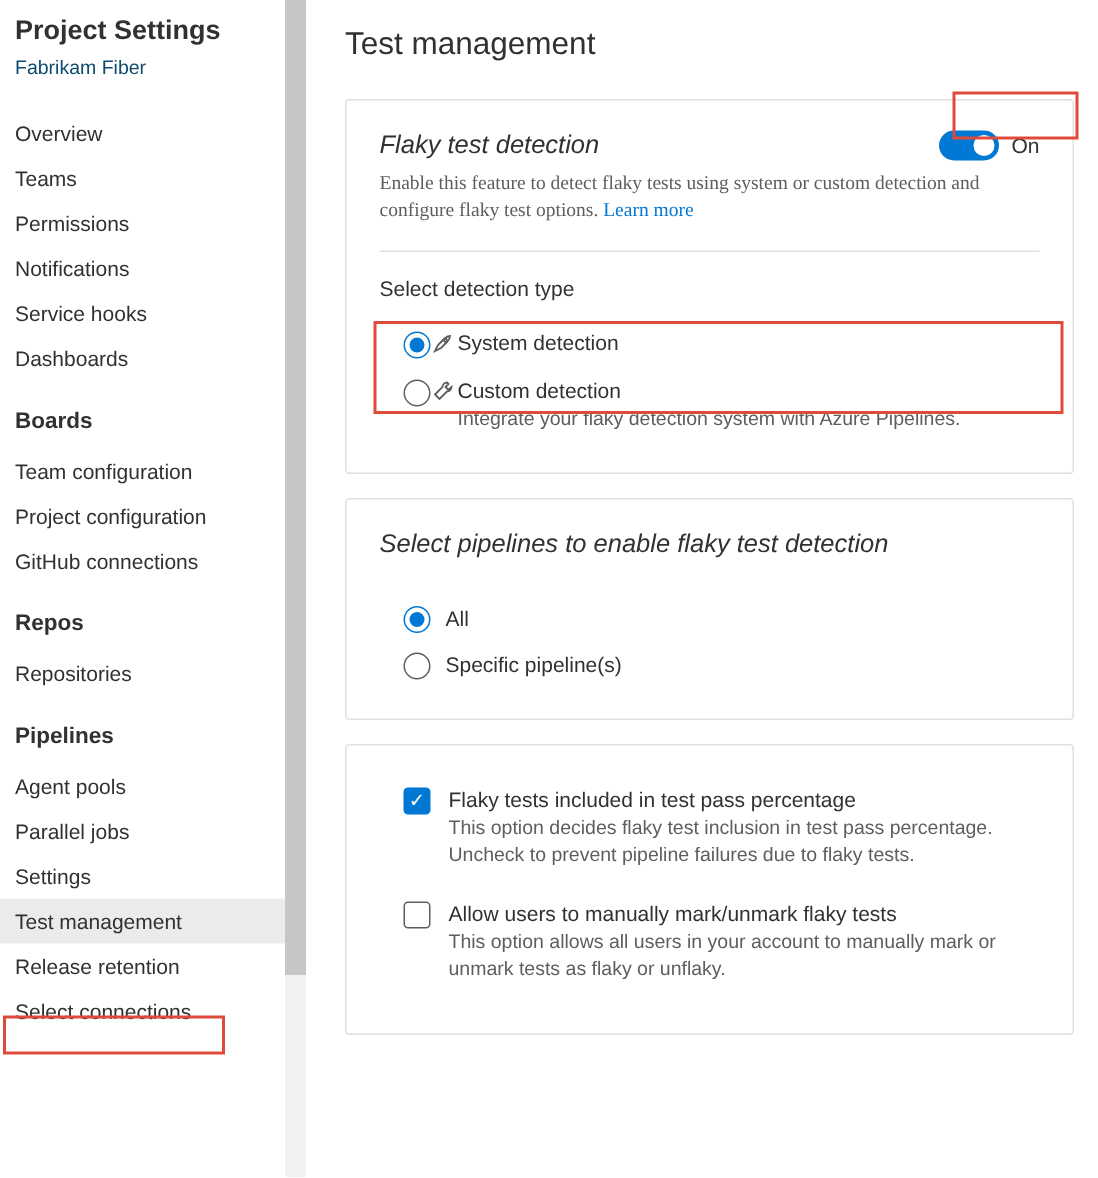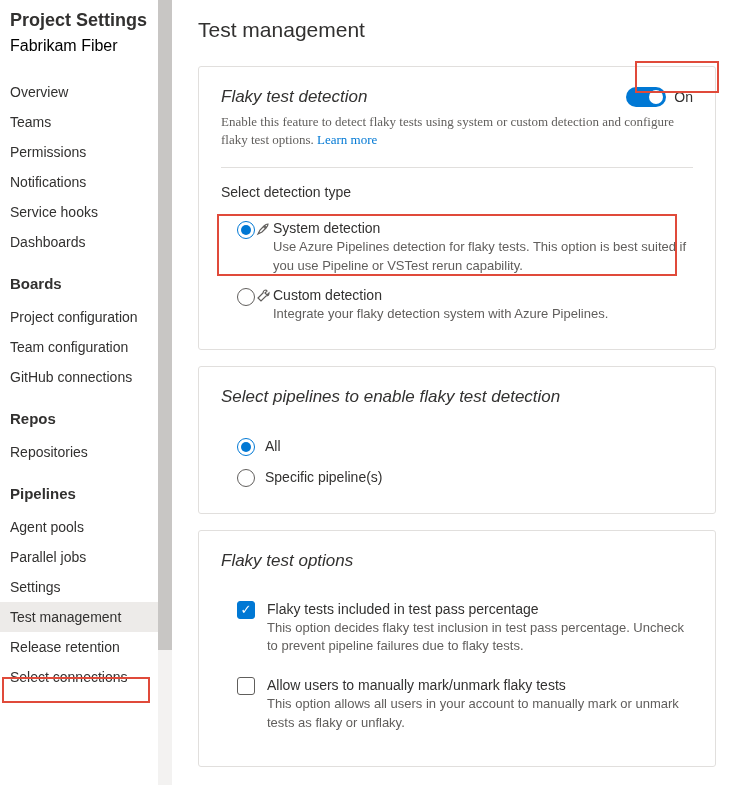--- a/index.html
+++ b/index.html
@@ -7,21 +7,21 @@
       font-family: "Segoe UI", -apple-system, Arial, sans-serif;
       font-size: 14px;
       color: #323130;
       background: #fff;
       width: 732px;
       height: 785px;
       overflow: hidden;
       display: flex;
     }
     .sidebar {
-      width: 172px;
+      width: 204px;
       padding: 10px 0 10px 10px;
       position: relative;
       flex-shrink: 0;
       overflow-y: auto;
     }
     .scrollbar-track {
       position: absolute;
       right: 0;
       top: 0;
       width: 14px;
@@ -35,22 +35,22 @@
       width: 14px;
       height: 650px;
       background: #c8c6c4;
     }
     .sidebar-title {
       font-size: 18px;
       font-weight: 600;
       margin-bottom: 6px;
     }
     .project-name {
-      color: #000000;
-      font-size: 16px;
+      color: #0c4a6e;
+      font-size: 13px;
       margin-bottom: 22px;
     }
     .section-heading {
       font-weight: 600;
       font-size: 15px;
       margin-top: 18px;
       margin-bottom: 10px;
     }
     .sidebar-item {
       font-size: 14px;
@@ -159,22 +159,22 @@
   <div class="project-name">Fabrikam Fiber</div>
 
   <div class="sidebar-item">Overview</div>
   <div class="sidebar-item">Teams</div>
   <div class="sidebar-item">Permissions</div>
   <div class="sidebar-item">Notifications</div>
   <div class="sidebar-item">Service hooks</div>
   <div class="sidebar-item">Dashboards</div>
 
   <div class="section-heading">Boards</div>
+  <div class="sidebar-item">Team configuration</div>
   <div class="sidebar-item">Project configuration</div>
-  <div class="sidebar-item">Team configuration</div>
   <div class="sidebar-item">GitHub connections</div>
 
   <div class="section-heading">Repos</div>
   <div class="sidebar-item">Repositories</div>
 
   <div class="section-heading">Pipelines</div>
   <div class="sidebar-item">Agent pools</div>
   <div class="sidebar-item">Parallel jobs</div>
   <div class="sidebar-item">Settings</div>
   <div class="sidebar-item active">Test management</div>
@@ -208,21 +208,20 @@
             <div class="radio-inner"></div>
           </div>
         <div class="option-icon">
           <svg viewBox="0 0 16 16" width="16" height="16" fill="none" stroke="currentColor" stroke-width="1.2">
               <path d="M3 13l2-4 4-4c2-2 4-2 4-2s0 2-2 4l-4 4-4 2z"></path>
               <circle cx="10" cy="6" r="1"></circle>
             </svg>
         </div>
         <div class="option-body">
           <div class="option-title">System detection</div>
-          <div class="option-desc">Use Azure Pipelines detection for flaky tests. This option is best suited if you use Pipeline or VSTest rerun capability.</div>
         </div>
       </div>
       <div class="radio-option">
         <div class="radio-outer"></div>
         <div class="option-icon">
           <svg viewBox="0 0 16 16" width="16" height="16" fill="none" stroke="currentColor" stroke-width="1.2">
               <path d="M11 2a3 3 0 00-3 3l-5 5 3 3 5-5a3 3 0 003-3l-2 2-2-2 2-2z"></path>
             </svg>
         </div>
         <div class="option-body">
@@ -245,21 +244,20 @@
         <span>All</span>
       </div>
       <div class="radio-simple">
         <div class="radio-outer"></div>
         <span>Specific pipeline(s)</span>
       </div>
     </div>
   </div>
 
   <div class="card">
-    <div class="card-title" style="margin-bottom:22px;">Flaky test options</div>
     <div class="options-indent">
       <div class="checkbox-row">
         <div class="checkbox checked">
             <span class="checkmark">✓</span>
           </div>
         <div class="option-body">
           <div class="option-title">Flaky tests included in test pass percentage</div>
           <div class="option-desc">This option decides flaky test inclusion in test pass percentage. Uncheck to prevent pipeline failures due to flaky tests.</div>
         </div>
       </div>

